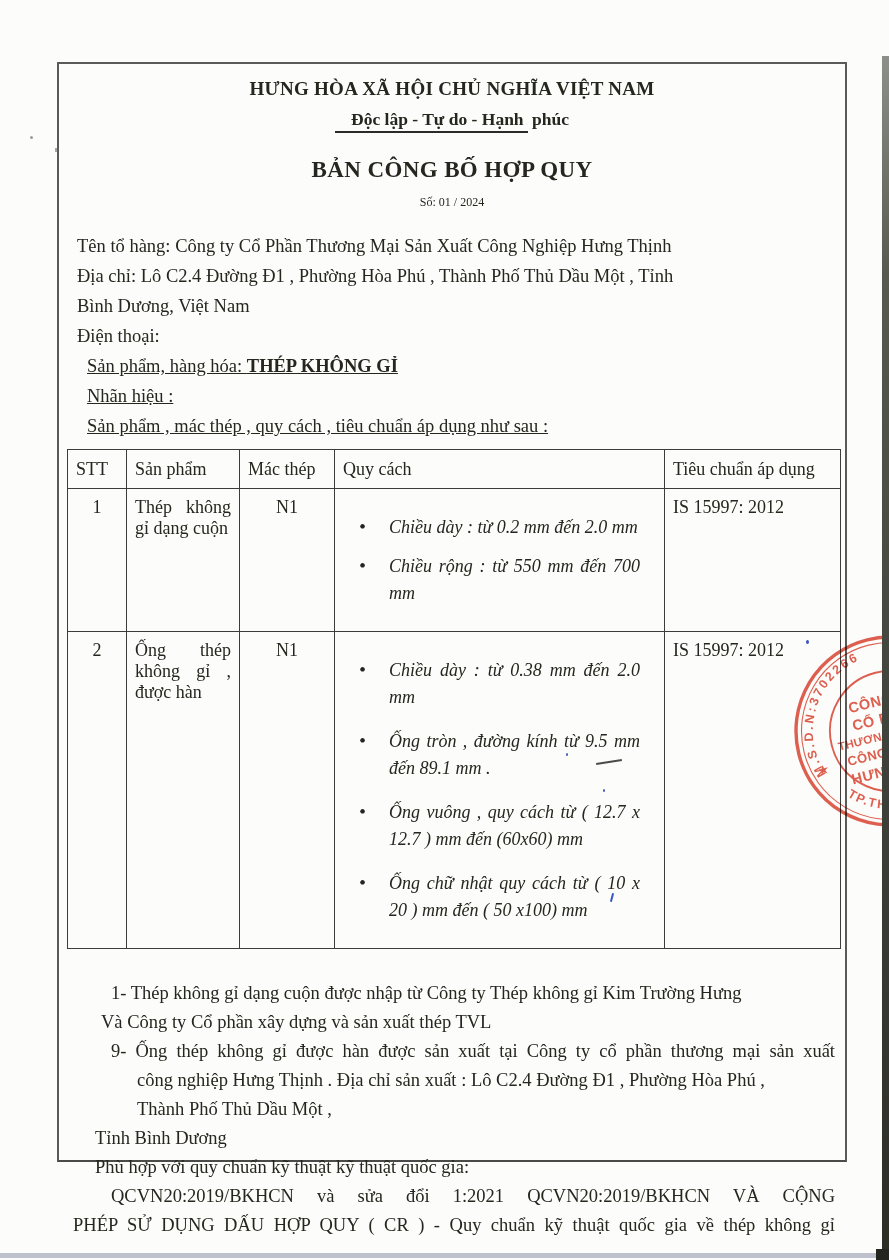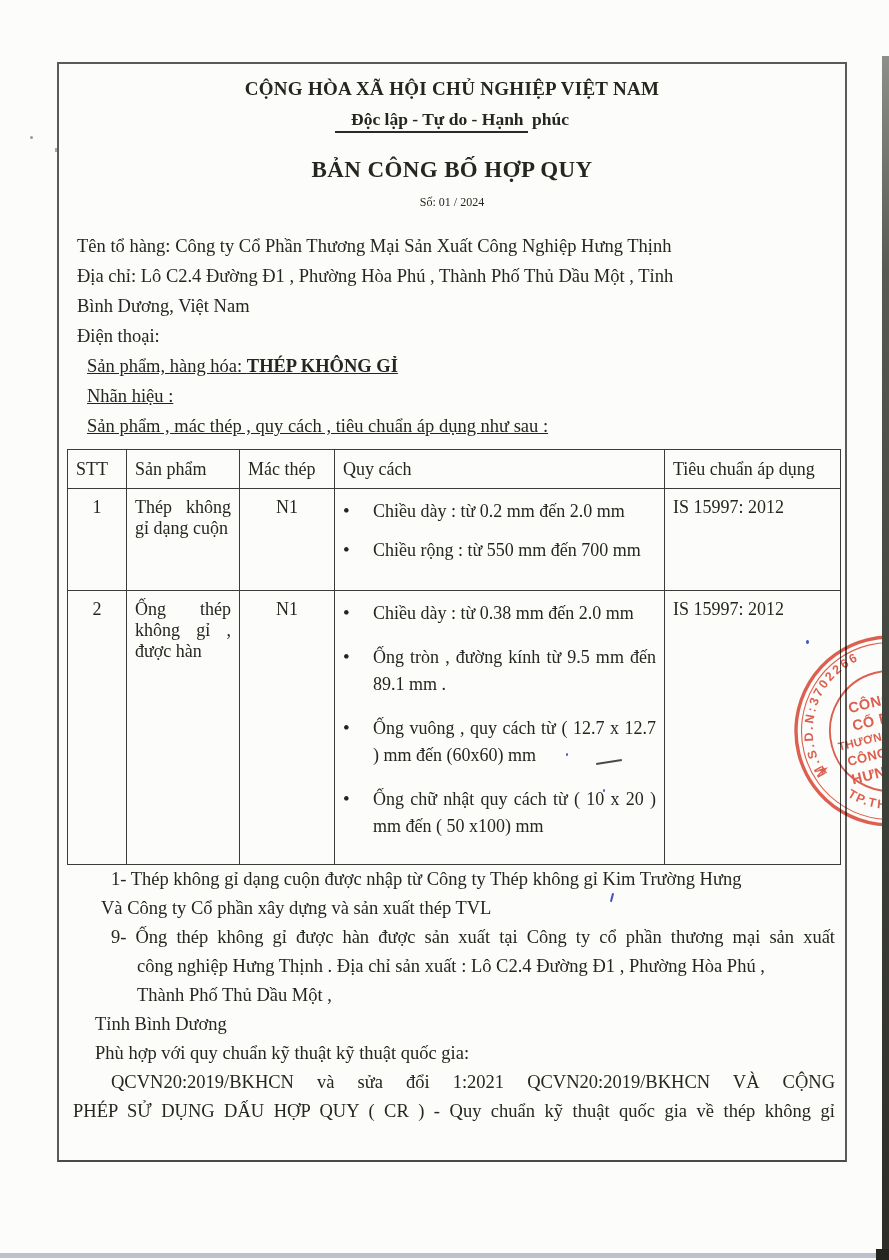--- a/index.html
+++ b/index.html
@@ -53,30 +53,30 @@
     font-weight:normal;text-align:left;
     height:26px;vertical-align:middle;
     padding:6px 8px;
   }
   col.c-stt{width:59px;} col.c-sp{width:113px;} col.c-mac{width:95px;}
   col.c-qc{width:330px;} col.c-tc{width:176px;}
   td.center{ text-align:center; padding-top:12px; }
   td.product{ text-align:justify; padding:12px 10px 0 12px; }
   td.standard{ padding:12px 6px 0 10px; }
   td.qc{ padding:12px 8px 8px 40px; }
-  ul.specs{ list-style:none; margin:0; padding:0; }
+  ul.specs{ list-style:none; margin:16px; padding:0;font-style:italic; }
   ul.specs li{
     padding-left:30px; text-indent:-30px;
     text-align:justify; line-height:27px;
     margin-bottom:11px;
   }
   ul.specs.loose li{ margin-bottom:16px; }
   ul.specs li::before{ content:"\2022"; display:inline-block; width:30px; text-indent:0; font-size:19px; }
 
-  .notes{ padding:0 10px 0 8px; font-size:18.5px; line-height:29px; }
+  .notes{ margin-top:30px; padding:0 10px 0 8px; font-size:18.5px; line-height:29px; }
   .notes div{ min-height:29px; }
   .ind44{ padding-left:44px; }
   .ind34{ padding-left:34px; }
   .ind70{ padding-left:70px; }
   .ind28{ padding-left:28px; }
   .ind6{ padding-left:6px; }
   .stretch{ text-align:justify; text-align-last:justify; }
 
   .stamp-wrap{
     position:absolute; left:788px; top:629px;
@@ -111,21 +111,21 @@
   .m-speck2{ left:55px; top:148px; width:2px; height:4px; background:#a8a8a0; }
 </style>
 </head>
 <body>
 
 <div class="page">
 
   <div class="frame">
 
     <div class="header">
-      <div class="nat-title">CỘNG HÒA XÃ HỘI CHỦ NGHIỆP VIỆT NAM</div>
+      <div class="nat-title">HƯNG HÒA XÃ HỘI CHỦ NGHĨA VIỆT NAM</div>
       <div class="motto"><span class="ul">Độc lập - Tự do - Hạnh</span><span> phúc</span></div>
       <div class="doc-title">BẢN CÔNG BỐ HỢP QUY</div>
       <div class="doc-number">Số: 01 / 2024</div>
     </div>
 
     <div class="info">
       <div>Tên tổ hàng: Công ty Cổ Phần Thương Mại Sản Xuất Công Nghiệp Hưng Thịnh</div>
       <div>Địa chỉ: Lô C2.4 Đường Đ1 , Phường Hòa Phú , Thành Phố Thủ Dầu Một , Tỉnh</div>
       <div>Bình Dương, Việt Nam</div>
       <div>Điện thoại:</div>

